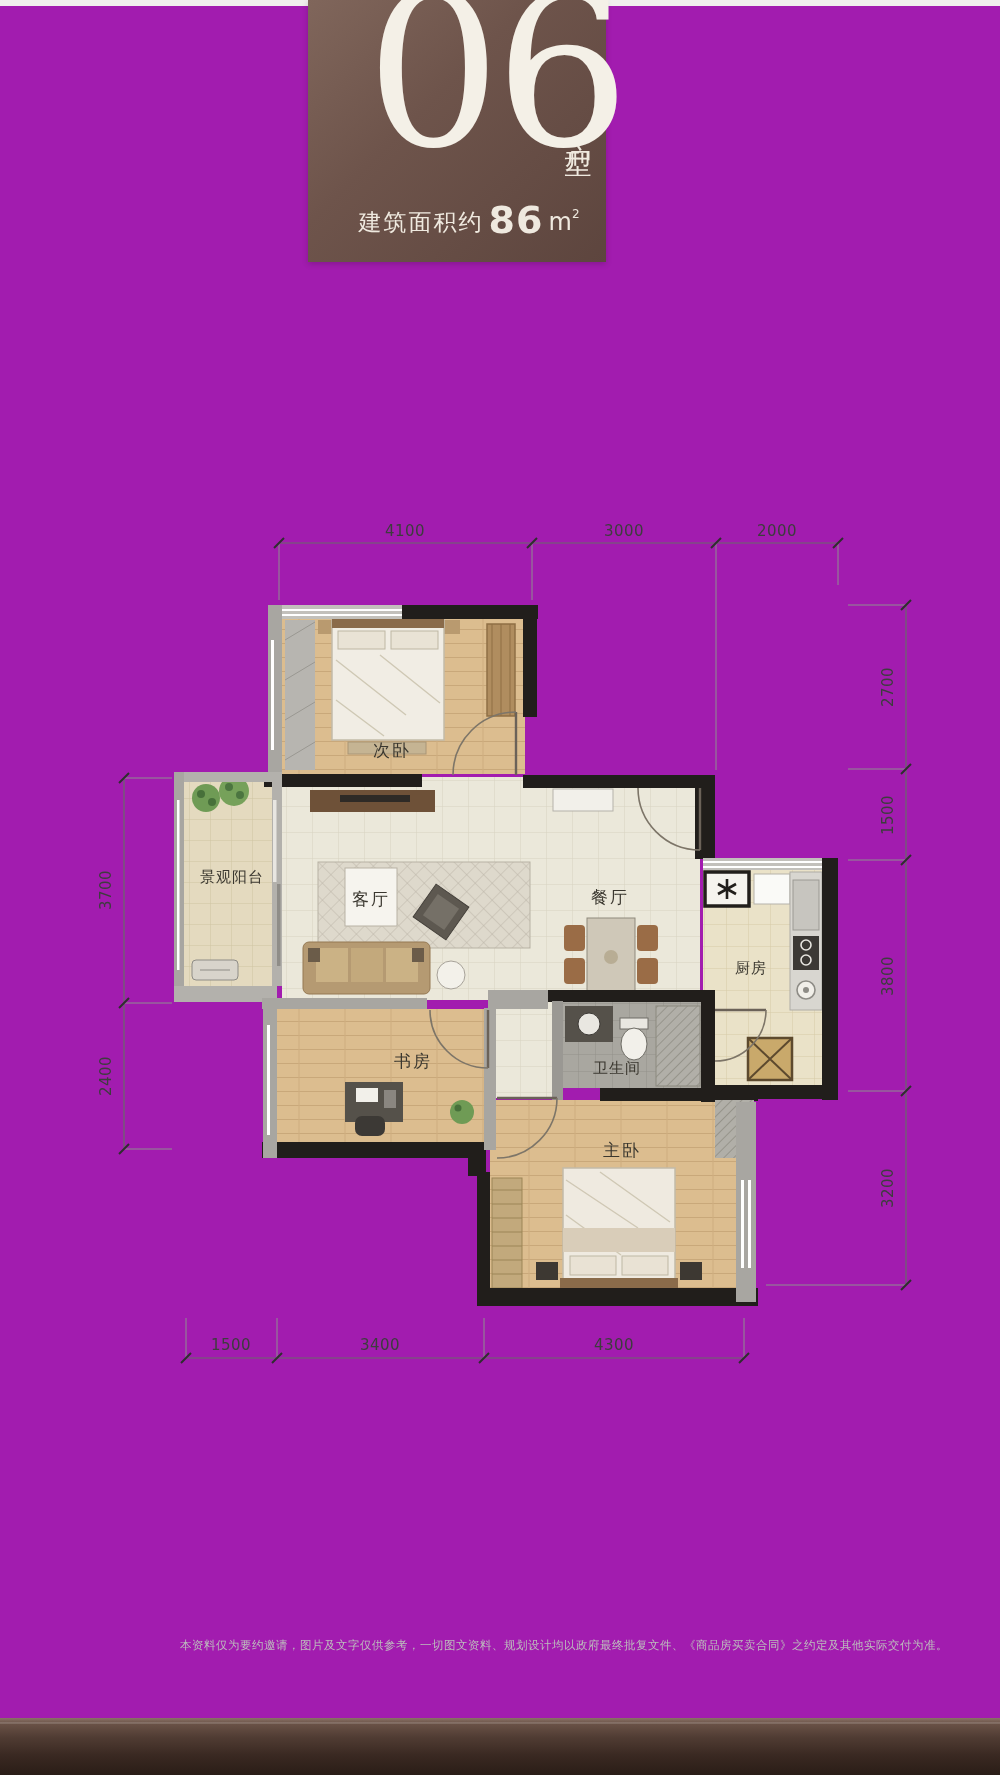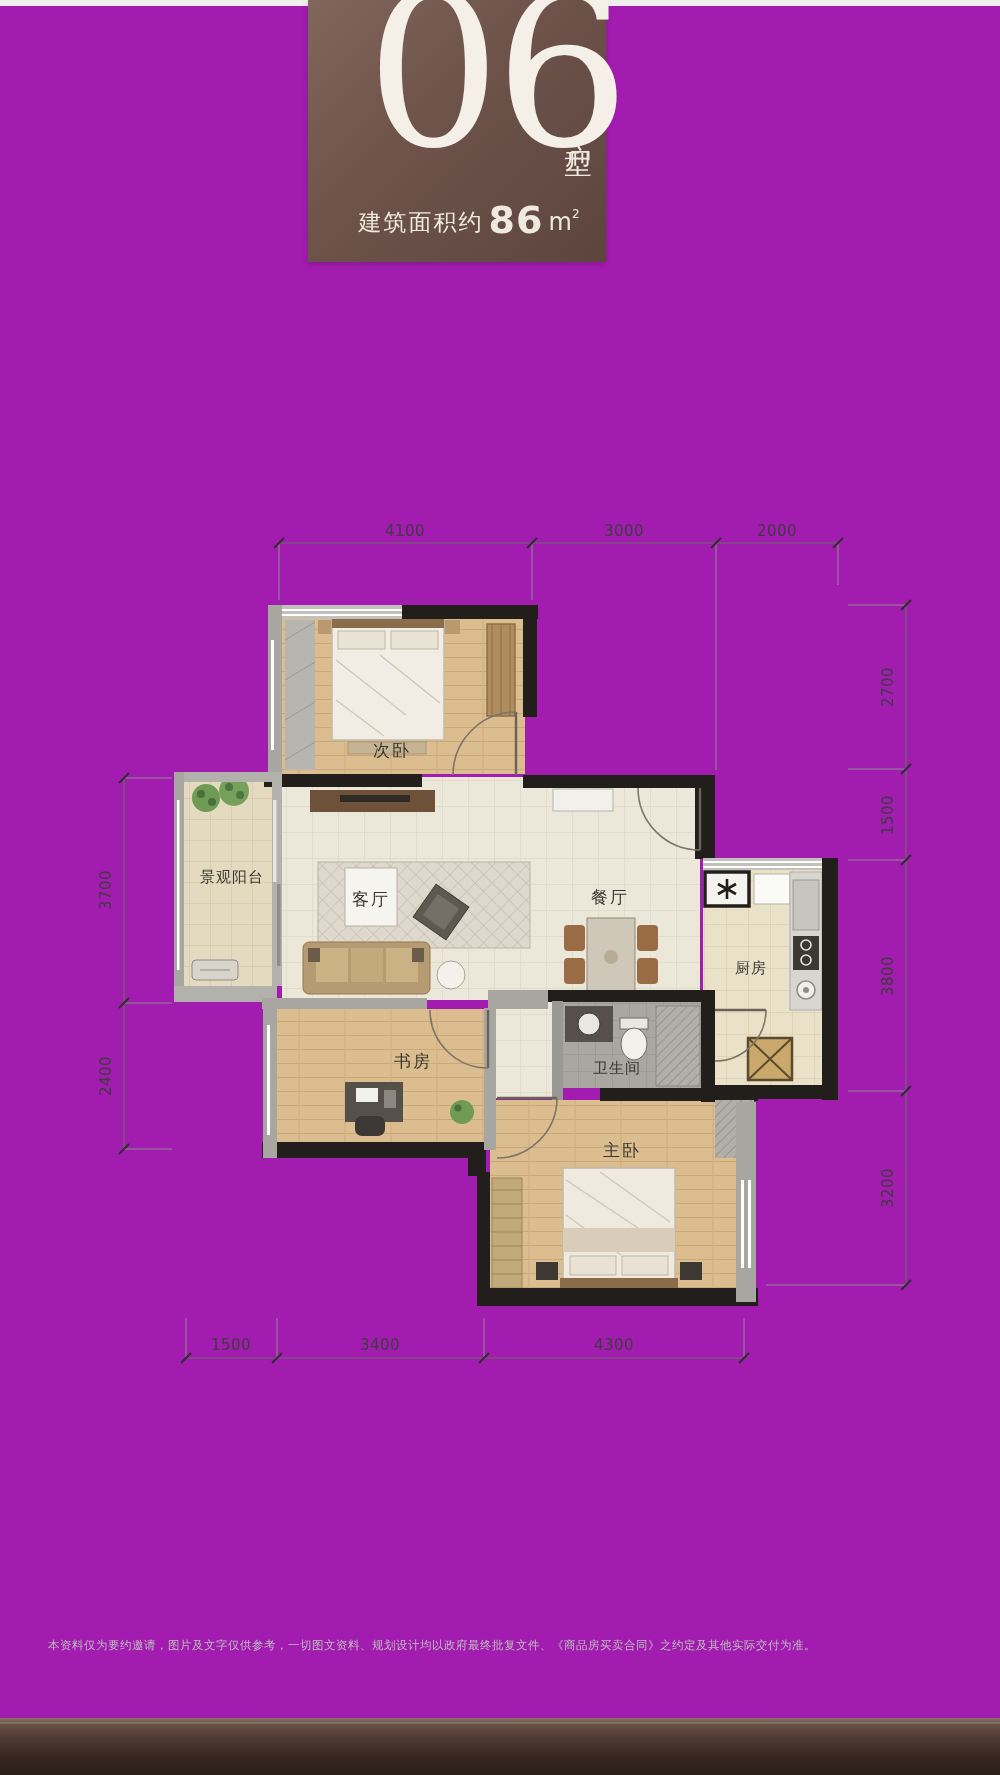--- a/index.html
+++ b/index.html
@@ -23,21 +23,21 @@
   #plan-svg{position:absolute;left:0;top:430px;}
   text.room{font-size:17px;fill:#3a372f;letter-spacing:2px;text-anchor:middle;}
   text.room.small{font-size:15px;letter-spacing:1px;}
   text.dim{font-size:15px;fill:#3d3d3d;text-anchor:middle;letter-spacing:0.5px;}
   .chain{stroke:#6a6a6a;stroke-width:1.2;}
   .ext{stroke:#8f8f8f;stroke-width:1;}
   .tick{stroke:#2e2e2e;stroke-width:2;}
   .door{stroke:#7d7568;stroke-width:1.6;fill:none;}
   .leaf{stroke:#6b6258;stroke-width:2.4;}
   
-  #disclaimer{position:absolute;left:48px;top:1638px;width:900px;font-size:11.5px;color:#bdbdbd;letter-spacing:0.5px;}
+  #disclaimer{position:absolute;left:48px;top:1638px;width:900px;font-size:11.5px;color:#bdbdbd;letter-spacing:0.5px;text-align:right;}
   #footer-bar{position:absolute;left:0;bottom:0;width:100%;height:57px;
     background:linear-gradient(180deg,#8a7266 0%,#6a5247 10%,#503c33 34%,#3a2922 65%,#2a1d17 100%);}
   #footer-bar .gloss{position:absolute;top:4px;left:0;width:100%;height:2px;background:rgba(255,255,255,.14);}
 </style>
 </head>
 <body>
 
 <div id="page">
   <div id="top-strip"></div>
 

